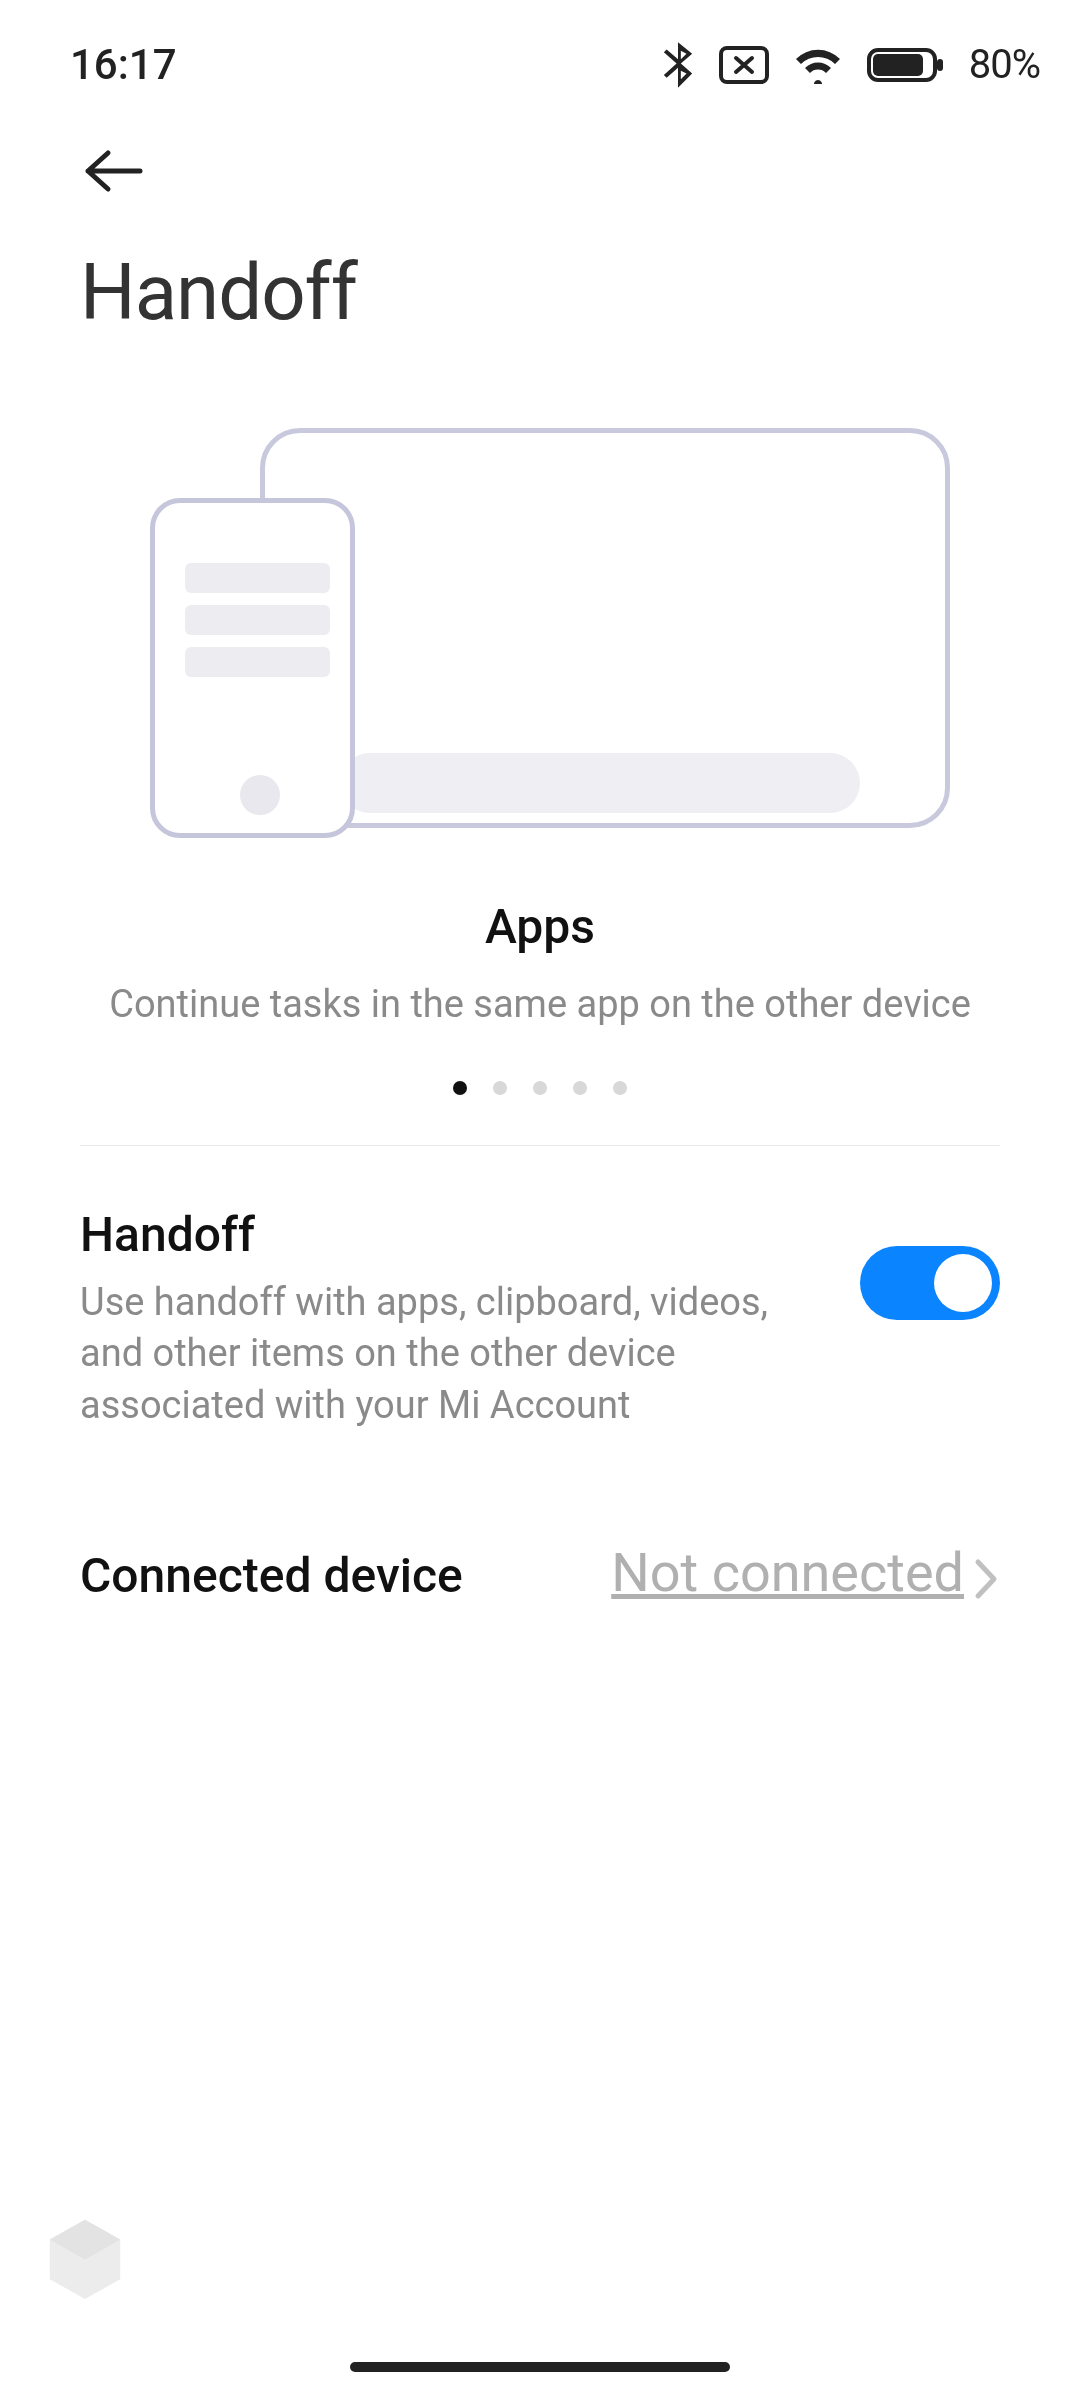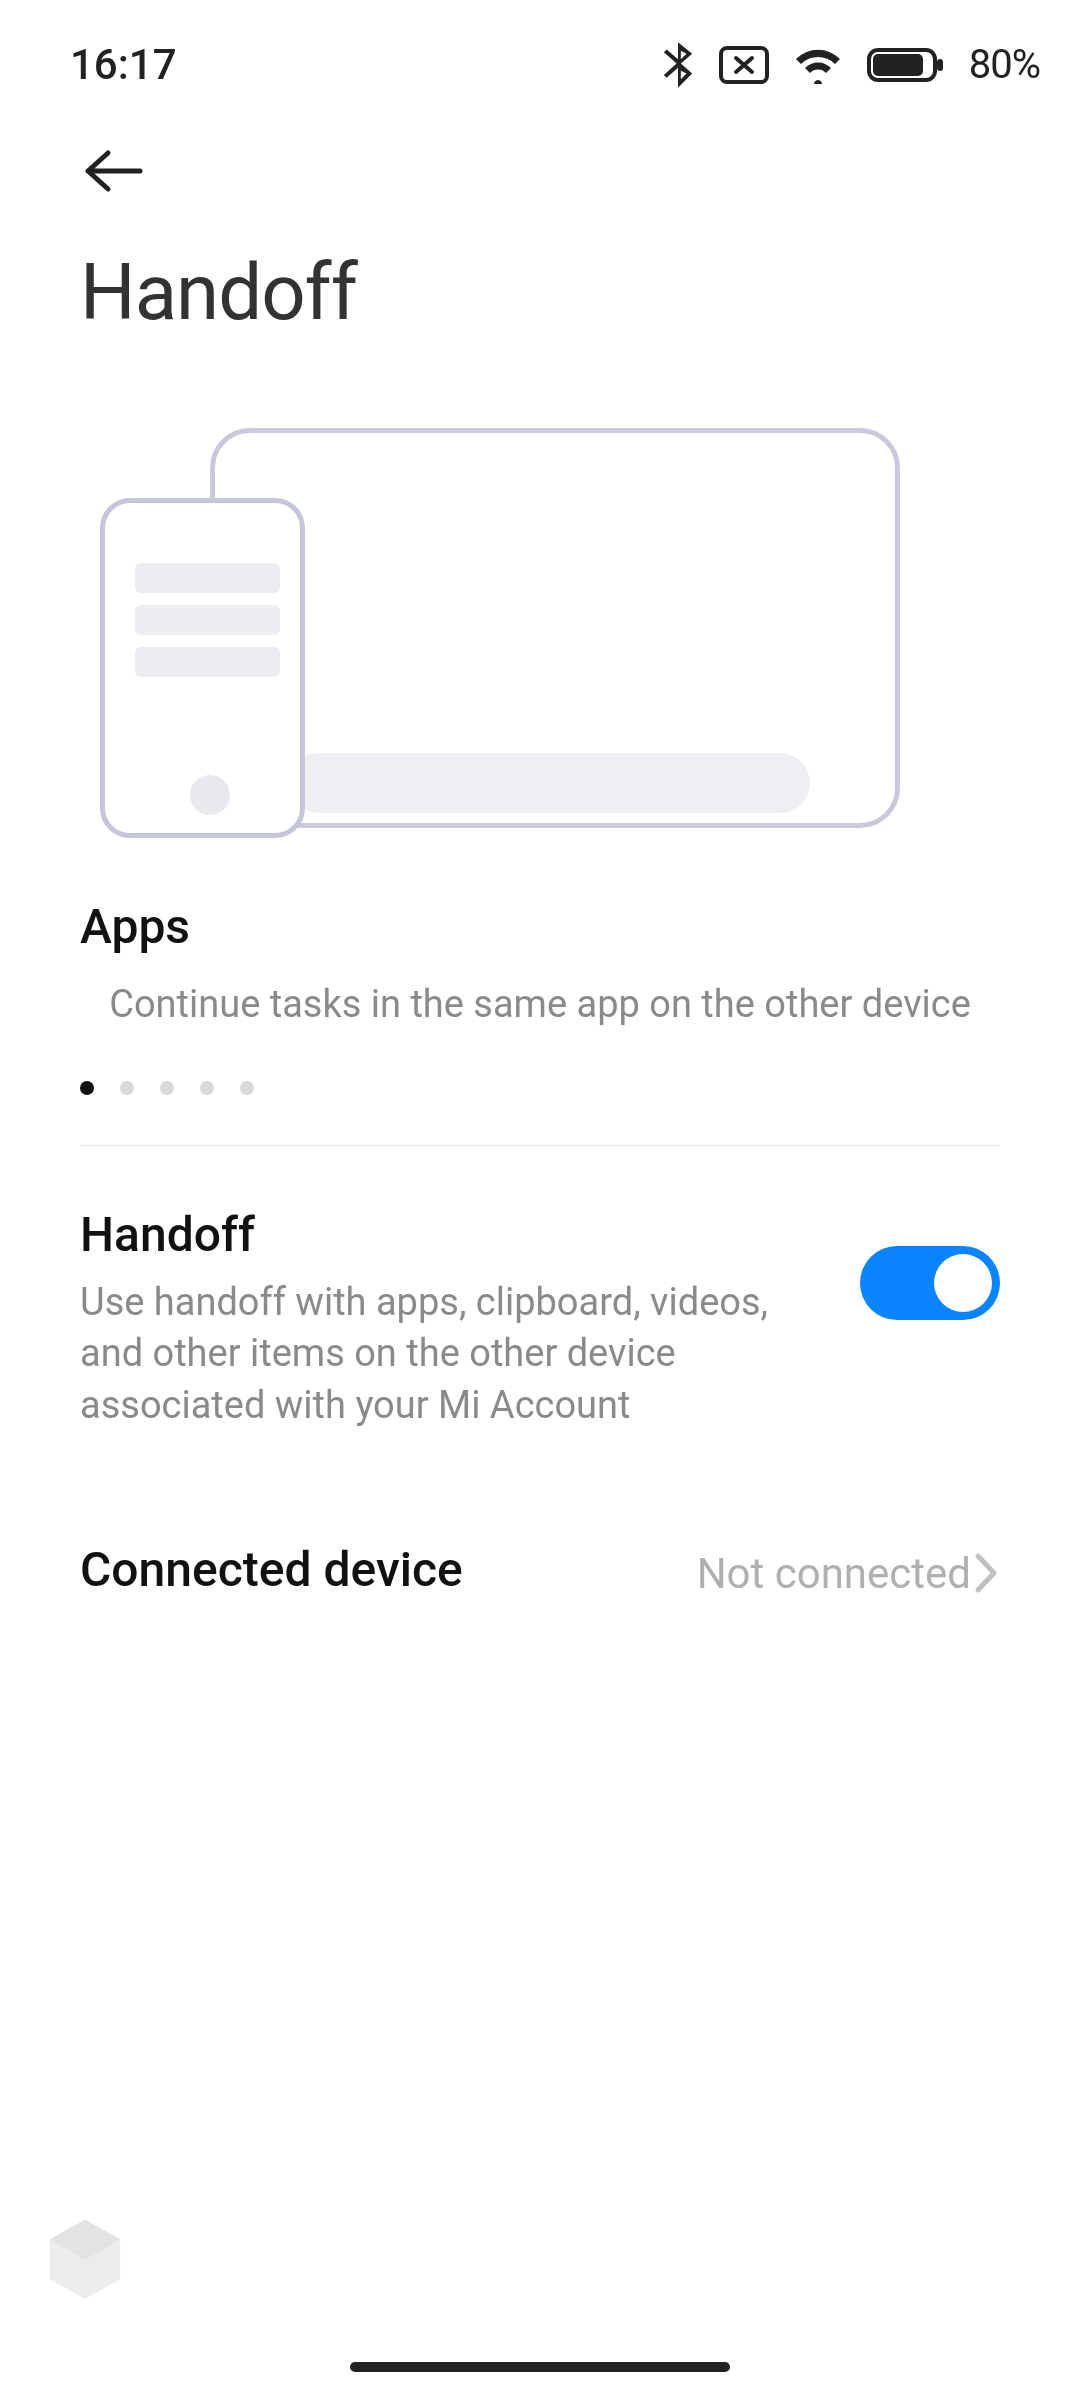--- a/index.html
+++ b/index.html
@@ -10,21 +10,21 @@
   .status-bar { display: flex; justify-content: space-between; align-items: center; padding: 40px 40px 20px 70px; font-size: 42px; font-weight: 500; color: #222; }
   .status-right { display: flex; align-items: center; gap: 24px; }
   .status-right svg { display:block; }
   .battery-pct { font-size: 40px; font-weight: 400; letter-spacing: -1px; }
 
   
   .header { padding: 40px 80px 0 80px; }
   .page-title { font-size: 78px; font-weight: 400; color: #333; padding: 50px 0 30px 0; letter-spacing: -1px; }
 
   
-  .illus-wrap { padding: 60px 80px 0 80px; display:flex; flex-direction:column; }
+  .illus-wrap { padding: 60px 80px 0 80px; display:flex; flex-direction:column; align-items:center; }
   .illus { position: relative; width: 820px; height: 420px; }
   .illus .tablet { position:absolute; left:130px; top:0; width:690px; height:400px; border:5px solid #c9c9de; border-radius:40px; background:#fff; }
   .illus .bar { position:absolute; left:210px; bottom:35px; width:520px; height:60px; background:#eeeef3; border-radius:30px; }
   .illus .phone { position:absolute; left:20px; top:70px; width:205px; height:340px; border:5px solid #c5c5db; border-radius:30px; background:#fff; }
   .illus .phone .row { position:absolute; left:30px; width:145px; height:30px; background:#ececf1; border-radius:6px; }
   .illus .phone .r1 { top:60px; }
   .illus .phone .r2 { top:102px; }
   .illus .phone .r3 { top:144px; }
   .illus .phone .dot { position:absolute; left:85px; bottom:18px; width:40px; height:40px; background:#e8e8ee; border-radius:50%; }
 
@@ -42,21 +42,21 @@
   .setting { padding: 60px 80px 30px 80px; display:flex; align-items:flex-start; gap:30px; }
   .setting .txt { flex:1; }
   .setting .title { font-size: 48px; font-weight: 500; color:#111; }
   .setting .desc { font-size: 38px; color:#8a8a8a; margin-top:14px; line-height:1.35; }
 
   .toggle { width:140px; height:74px; border-radius:40px; background:#0a84ff; position:relative; flex:none; margin-top:40px; }
   .toggle .knob { position:absolute; right:8px; top:8px; width:58px; height:58px; border-radius:50%; background:#fff; }
 
   .row2 { padding: 80px 80px 30px 80px; display:flex; align-items:flex-end; }
   .row2 .title { font-size: 48px; font-weight: 500; color:#111; flex:1; }
-  .row2 .value { font-size: 42px; color:#b0b0b0; margin-right:3px; }
+  .row2 .value { font-size: 54px; color:#b0b0b0; margin-right:10px;text-decoration:underline; }
   .chev { color:#c0c0c0; }
 
   
   .home-ind { position:absolute; bottom:28px; left:50%; transform:translateX(-50%); width:380px; height:10px; border-radius:6px; background:#222; }
 
   
   .wm { position:absolute; left:30px; bottom:90px; width:110px; height:110px; opacity:.9; }
 </style>
 </head>
 <body>

